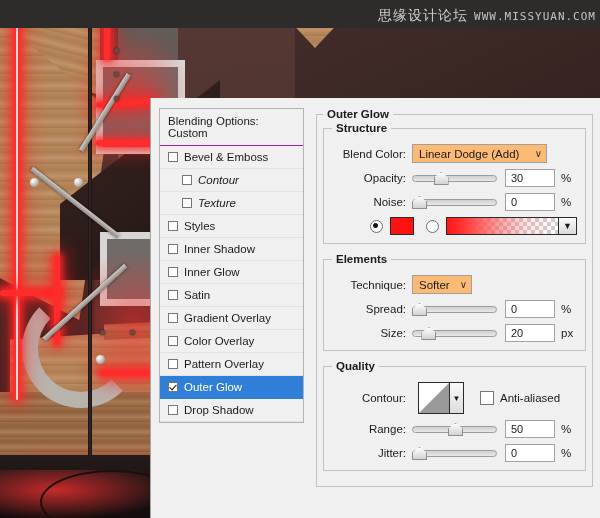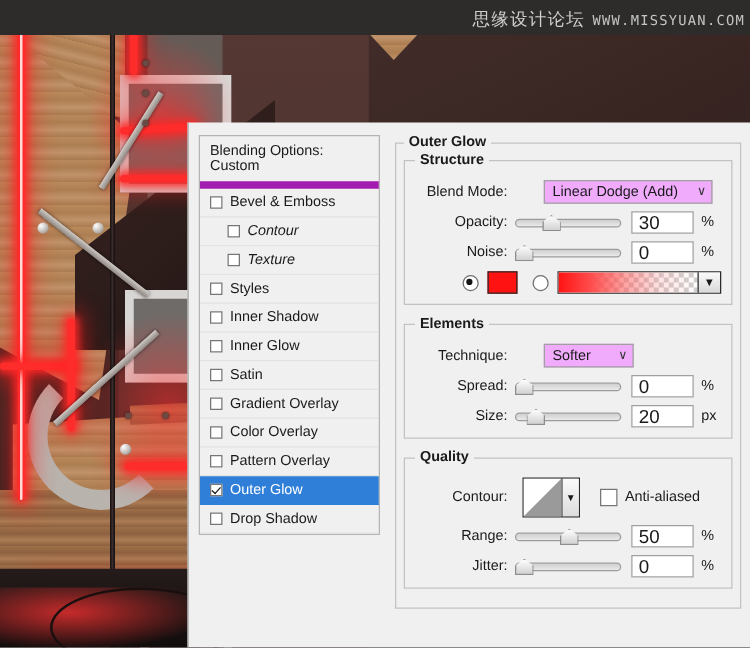--- a/index.html
+++ b/index.html
@@ -79,51 +79,51 @@
     justify-content:center;}
   .titlebar .title{color:#f2f2f2;font-size:15px;}
   .body{display:flex;height:391px;padding:10px 8px 0 8px;box-sizing:border-box;}
 
   
   .styles-panel{width:145px;background:#f0f0f0;border:1px solid #b4b4b4;
     box-sizing:border-box;align-self:flex-start;}
   .sp-head{padding:6px 8px;font-size:11.5px;color:#1a1a1a;
     border-bottom:1px solid #c9c9c9;background:#f0f0f0;}
   .sp-blend{padding:6px 8px;font-size:11.5px;color:#1a1a1a;
-    border-bottom:6px solid #a21caf;}
+    border-bottom:1px solid #a21caf;}
   .sp-row{display:flex;align-items:center;gap:6px;padding:3px 8px;
     font-size:11.5px;color:#1a1a1a;border-bottom:1px solid #e2e2e2;height:16px;}
   .sp-row.indent{padding-left:22px;font-style:italic;}
   .sp-row.selected{background:#2f7fd9;color:#fff;border-bottom:1px solid #2f7fd9;}
   .cb{width:10px;height:10px;border:1px solid #767676;background:#fff;
     box-sizing:border-box;flex:0 0 auto;position:relative;}
   .cb.checked::after{content:"";position:absolute;left:2px;top:0px;width:3px;height:6px;
     border:solid #1a1a1a;border-width:0 1.6px 1.6px 0;transform:rotate(42deg);}
 
   
   .opts{flex:1;padding-left:12px;display:flex;flex-direction:column;}
   fieldset{border:1px solid #c2c2c2;margin:0 0 9px 0;padding:4px 8px 8px 8px;}
   fieldset.outer{border:1px solid #c2c2c2;padding:2px 6px 6px 6px;margin-bottom:0;}
   legend{font-size:11.5px;font-weight:bold;color:#1a1a1a;padding:0 4px;}
   .row{display:flex;align-items:center;margin-top:6px;}
   .lbl{font-size:11.5px;color:#1a1a1a;text-align:right;width:74px;
     margin-right:6px;flex:0 0 auto;}
-  .select{border:1px solid #a0a0a0;background:#f0abfc;height:19px;
+  .select{border:1px solid #a0a0a0;background:#fdba74;height:19px;
     display:flex;align-items:center;justify-content:space-between;
-    font-size:11.5px;color:#1a1a1a;padding:0 4px 0 6px;box-sizing:border-box;margin-left:23px;}
+    font-size:11.5px;color:#1a1a1a;padding:0 4px 0 6px;box-sizing:border-box;}
   .chev{font-size:10px;color:#333;margin-left:8px;}
   .slider{position:relative;height:14px;flex:1;display:flex;align-items:center;}
   .track{height:7px;width:100%;border:1px solid #9b9b9b;border-radius:4px;
     background:linear-gradient(180deg,#cfcfcf,#eaeaea);box-sizing:border-box;}
   .thumb{position:absolute;top:1px;width:13px;height:11px;
     background:linear-gradient(180deg,#fdfdfd,#d2d2d2);
     border:1px solid #8d8d8d;
     clip-path:polygon(50% 0,100% 45%,100% 100%,0 100%,0 45%);}
   .num{width:50px;height:18px;border:1px solid #a0a0a0;background:#fff;
-    font-size:15px;color:#1a1a1a;display:flex;align-items:center;
+    font-size:11px;color:#1a1a1a;display:flex;align-items:center;
     padding-left:5px;box-sizing:border-box;margin-left:8px;flex:0 0 auto;}
   .unit{font-size:11.5px;color:#1a1a1a;margin-left:6px;width:16px;}
   .radio{width:11px;height:11px;border-radius:50%;border:1px solid #6e6e6e;
     background:#fff;position:relative;flex:0 0 auto;}
   .radio.on::after{content:"";position:absolute;left:2px;top:2px;width:5px;height:5px;
     border-radius:50%;background:#141414;}
   .swatch{width:22px;height:16px;border:1px solid #2a2a2a;margin:0 12px 0 7px;flex:0 0 auto;}
   .gradbox{display:flex;border:1px solid #2a2a2a;height:16px;margin-left:7px;flex:1;}
   .gradpreview{flex:1;
     background-image:
@@ -266,21 +266,21 @@
 
     <div class="opts">
 
       <fieldset class="outer">
         <legend>Outer Glow</legend>
 
         <fieldset>
           <legend>Structure</legend>
 
           <div class="row">
-            <span class="lbl">Blend Mode:</span>
+            <span class="lbl">Blend Color:</span>
             <div class="select" style="width:135px;">
               <span>Linear Dodge (Add)</span>
               <span class="chev">∨</span>
             </div>
           </div>
 
           <div class="row">
             <span class="lbl">Opacity:</span>
             <div class="slider">
               <div class="track"></div>
@@ -309,21 +309,21 @@
               <div class="gradarrow">▼</div>
             </div>
           </div>
         </fieldset>
 
         <fieldset>
           <legend>Elements</legend>
 
           <div class="row">
             <span class="lbl">Technique:</span>
-            <div class="select" style="width:72px;">
+            <div class="select" style="width:60px;">
               <span>Softer</span>
               <span class="chev">∨</span>
             </div>
           </div>
 
           <div class="row">
             <span class="lbl">Spread:</span>
             <div class="slider">
               <div class="track"></div>
               <div class="thumb" style="left: calc(0% + 0px);"></div>

